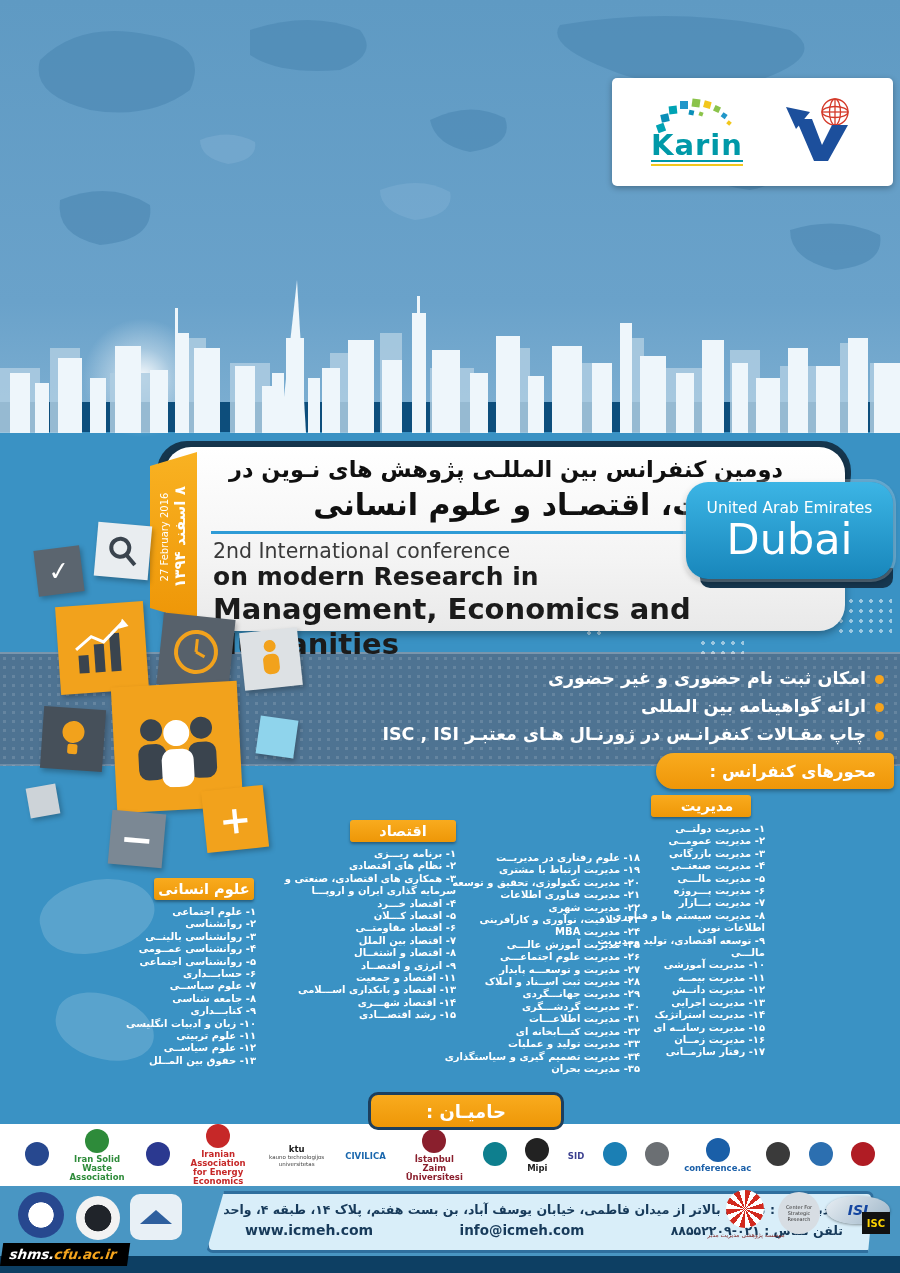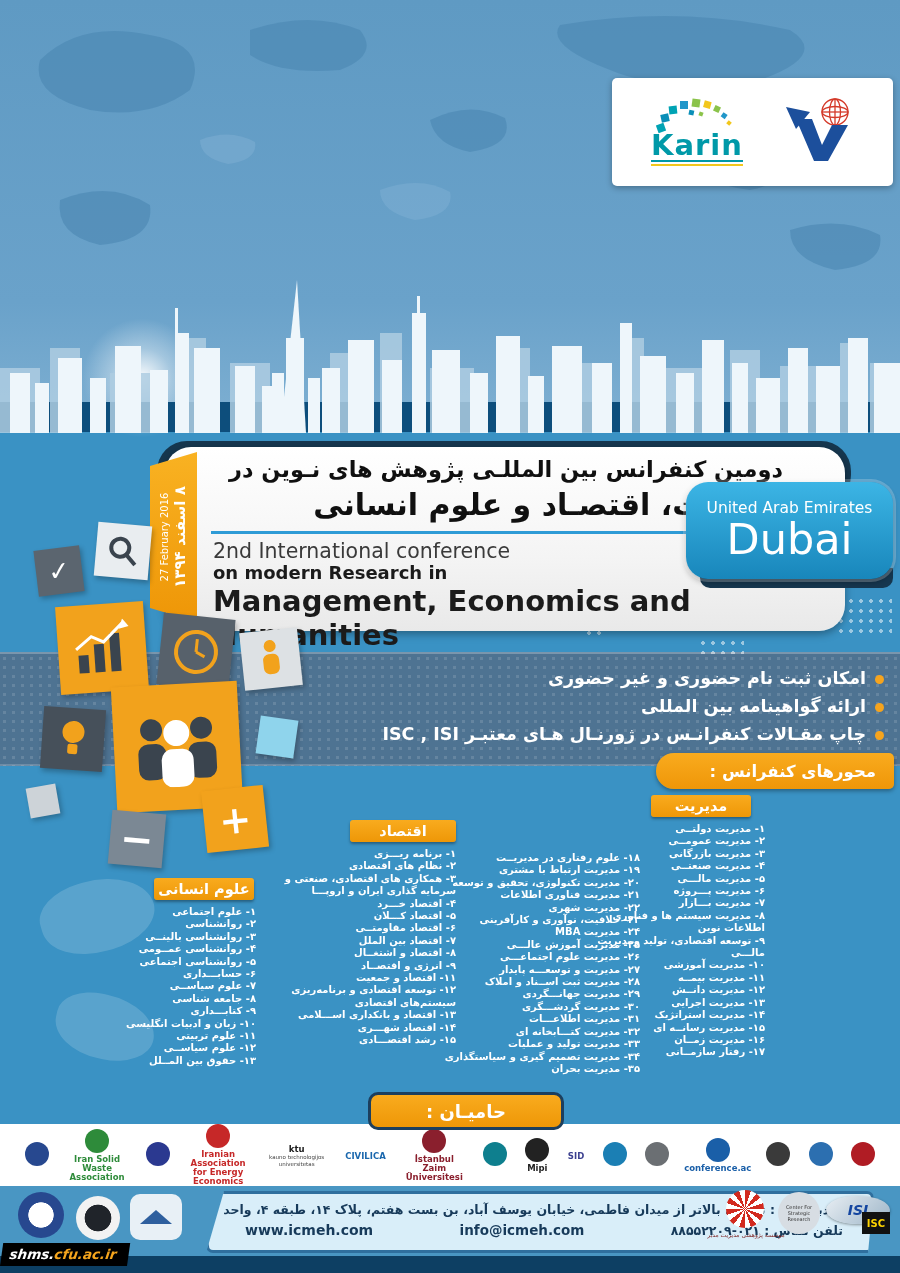--- a/index.html
+++ b/index.html
@@ -26,21 +26,21 @@
 
   
   .banner-back{position:absolute;top:441px;left:157px;width:694px;height:64px;background:#16374f;border-radius:30px;z-index:4;}
   .banner{position:absolute;top:447px;left:165px;width:680px;height:184px;border-radius:26px;
           background:linear-gradient(180deg,#ffffff 0%,#f4f4f4 60%,#e9e9e9 100%);
           box-shadow:0 3px 8px rgba(0,0,0,.35);z-index:5;}
   .fa1{margin-top:9px;padding:0 62px 0 40px;direction:rtl;text-align:right;font-size:22.5px;font-weight:bold;color:#101010;}
   .fa2{padding:5px 64px 0 40px;direction:rtl;text-align:right;font-size:30px;font-weight:bold;color:#101010;}
   .sep{height:0;border-top:3px solid #2e9bd6;margin:9px 24px 5px 46px;}
   .en1{padding-left:48px;font-size:20.5px;color:#3a3a3a;}
-  .en2{padding-left:48px;font-size:18px;font-weight:bold;color:#1b1b1b;line-height:1.15;}
+  .en2{padding-left:48px;font-size:25px;font-weight:bold;color:#1b1b1b;line-height:1.15;}
   .en3{padding-left:48px;font-size:29px;font-weight:bold;color:#1b1b1b;line-height:1.2;}
 
   
   .ribbon{position:absolute;top:452px;left:150px;width:47px;height:170px;z-index:7;
           background:linear-gradient(180deg,#f9b222,#ee9607);
           clip-path:polygon(0 14px,100% 0,100% 100%,0 calc(100% - 14px));
           display:flex;align-items:center;justify-content:center;}
   .ribbon-rot{transform:rotate(-90deg);display:flex;flex-direction:column;align-items:center;white-space:nowrap;line-height:1.2;}
   .date-en{font-size:10px;color:#fff;}
   .date-fa{font-size:15px;font-weight:bold;color:#fff;direction:rtl;}
@@ -66,21 +66,21 @@
   .topics-label{position:absolute;top:753px;right:6px;width:238px;height:36px;z-index:4;
                 background:linear-gradient(180deg,#f9ab1e,#ef9608);border-radius:18px 5px 5px 18px;
                 display:flex;align-items:center;direction:rtl;padding-right:18px;box-sizing:border-box;
                 color:#fff;font-weight:bold;font-size:16.5px;box-shadow:0 2px 4px rgba(0,0,0,.35);}
   .tcol{position:absolute;display:flex;flex-direction:column;z-index:3;}
   .tcol-header{background:linear-gradient(180deg,#f9ab1e,#ee9707);color:#fff;font-weight:bold;font-size:14.5px;
                text-align:center;border-radius:3px;padding:3px 0;box-shadow:0 2px 3px rgba(0,0,0,.35);}
   .tlist{list-style:none;margin:6px 0 0;padding:0;direction:rtl;text-align:right;color:#fff;
          font-size:10px;line-height:12.4px;font-weight:bold;}
   .col-mgmt {left:593px;top:795px;width:172px;}
-  .col-mgmt .tcol-header{width:100px;align-self:flex-end;margin-right:14px;}
+  .col-mgmt .tcol-header{width:88px;align-self:flex-end;margin-right:14px;padding-left:12px;}
   .col-mgmt2{left:398px;top:846px;width:242px;}
   .col-econ {left:248px;top:820px;width:208px;}
   .col-econ .tcol-header{width:106px;align-self:flex-end;}
   .col-hum  {left:108px;top:878px;width:148px;}
   .col-hum .tcol-header{width:100px;align-self:flex-end;margin-right:2px;}
 
   
   .cubes{position:absolute;left:18px;top:520px;width:330px;height:380px;z-index:8;}
   .cube{position:absolute;display:flex;align-items:center;justify-content:center;
         box-shadow:2px 3px 5px rgba(0,0,0,.25);}
@@ -357,21 +357,20 @@
     <li>۱- برنامه ریـــزی</li>
         <li>۲- نظام های اقتصادی</li>
         <li>۳- همکاری های اقتصادی، صنعتی و سرمایه گذاری ایران و اروپـــا</li>
         <li>۴- اقتصاد خـــرد</li>
         <li>۵- اقتصاد کـــلان</li>
         <li>۶- اقتصاد مقاومتــی</li>
         <li>۷- اقتصاد بین الملل</li>
         <li>۸- اقتصاد و اشتغــال</li>
         <li>۹- انرژی و اقتصــاد</li>
         <li>۱۱- اقتصاد و جمعیت</li>
-        <li>۱۲- توسعه اقتصادی و برنامه‌ریزی سیستم‌های اقتصادی</li>
         <li>۱۳- اقتصاد و بانکداری اســـلامی</li>
         <li>۱۴- اقتصاد شهـــری</li>
         <li>۱۵- رشد اقتصـــادی</li>
       </ul>
   </div>
 
   <div class="tcol col-hum">
     <div class="tcol-header">علوم انسانی</div>
     <ul class="tlist">
 

